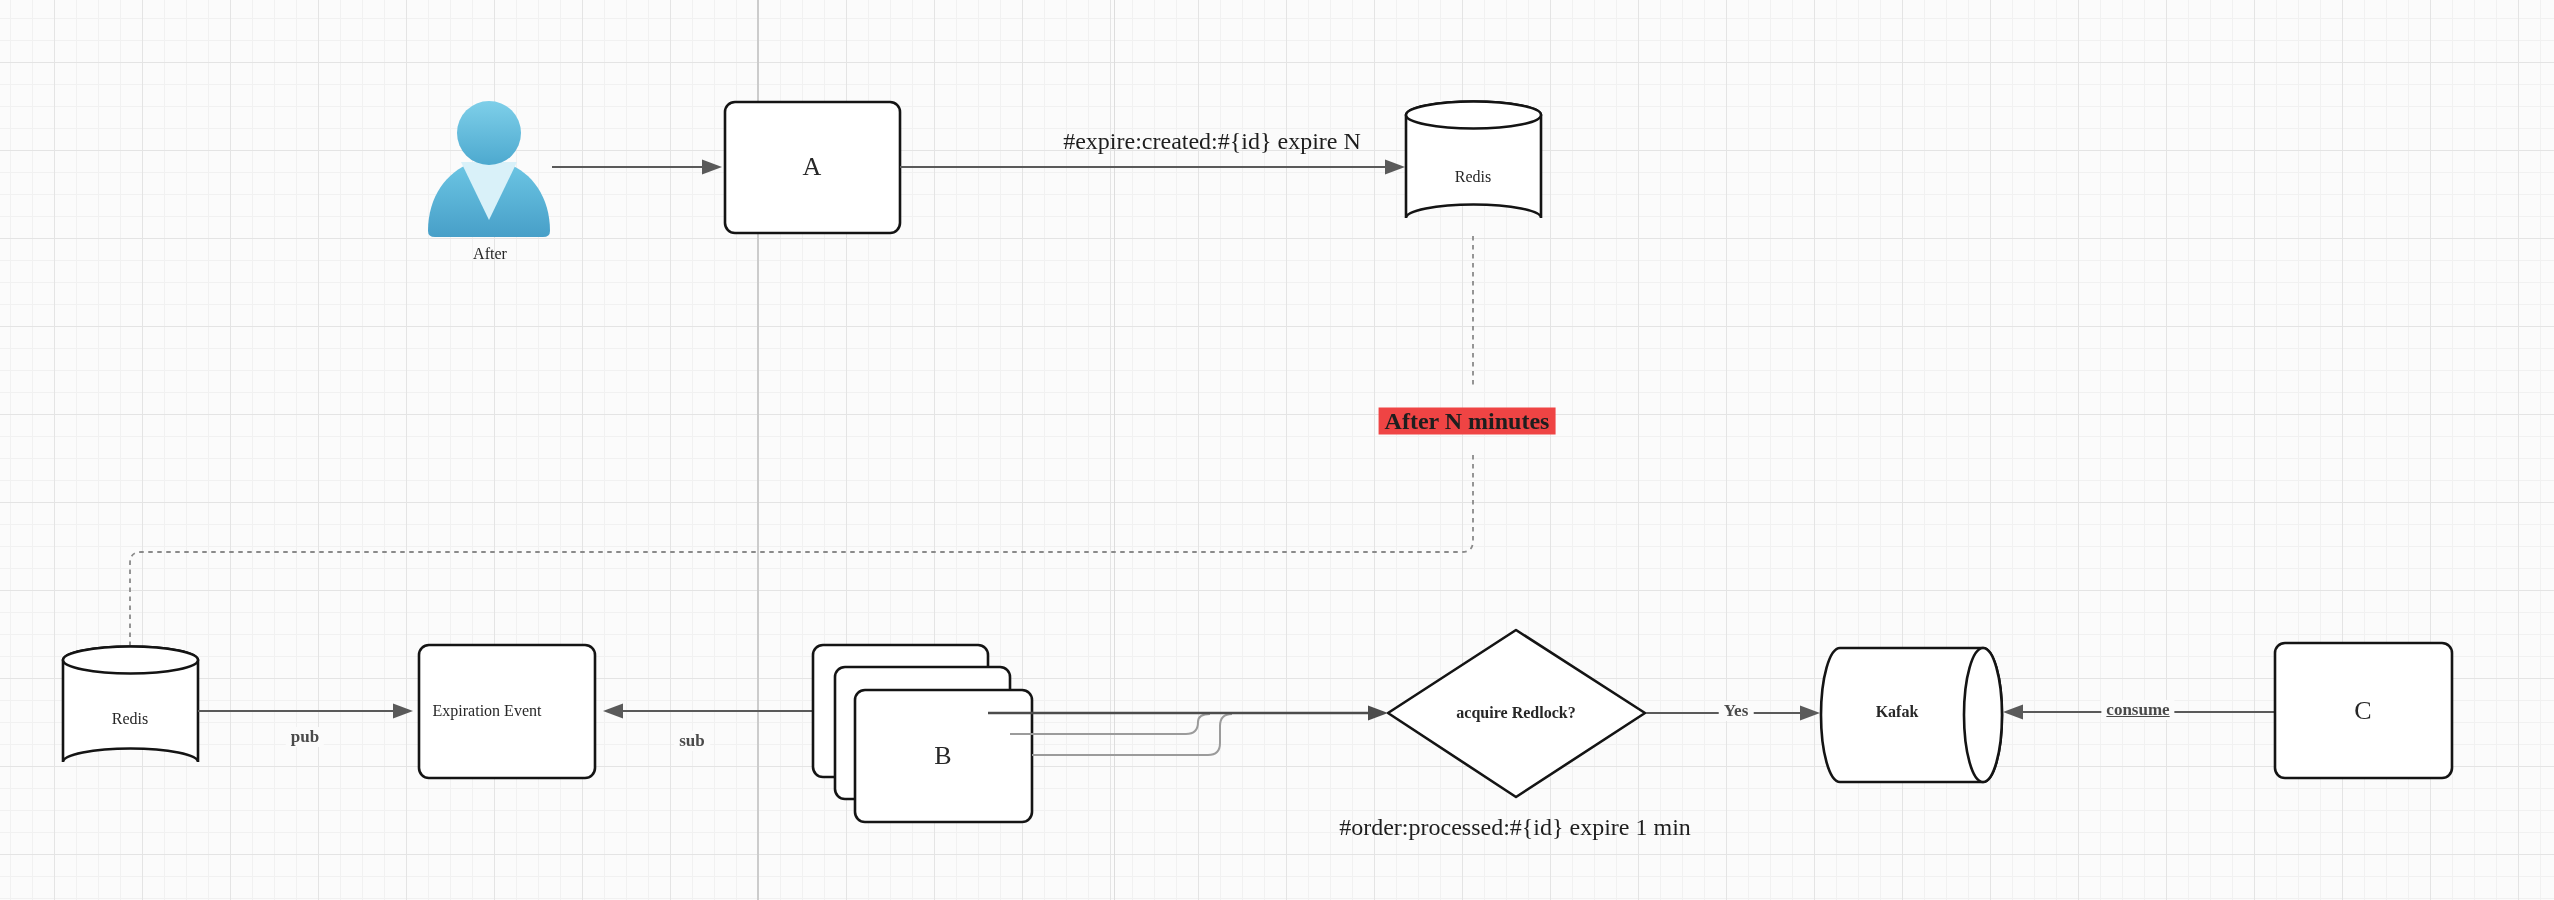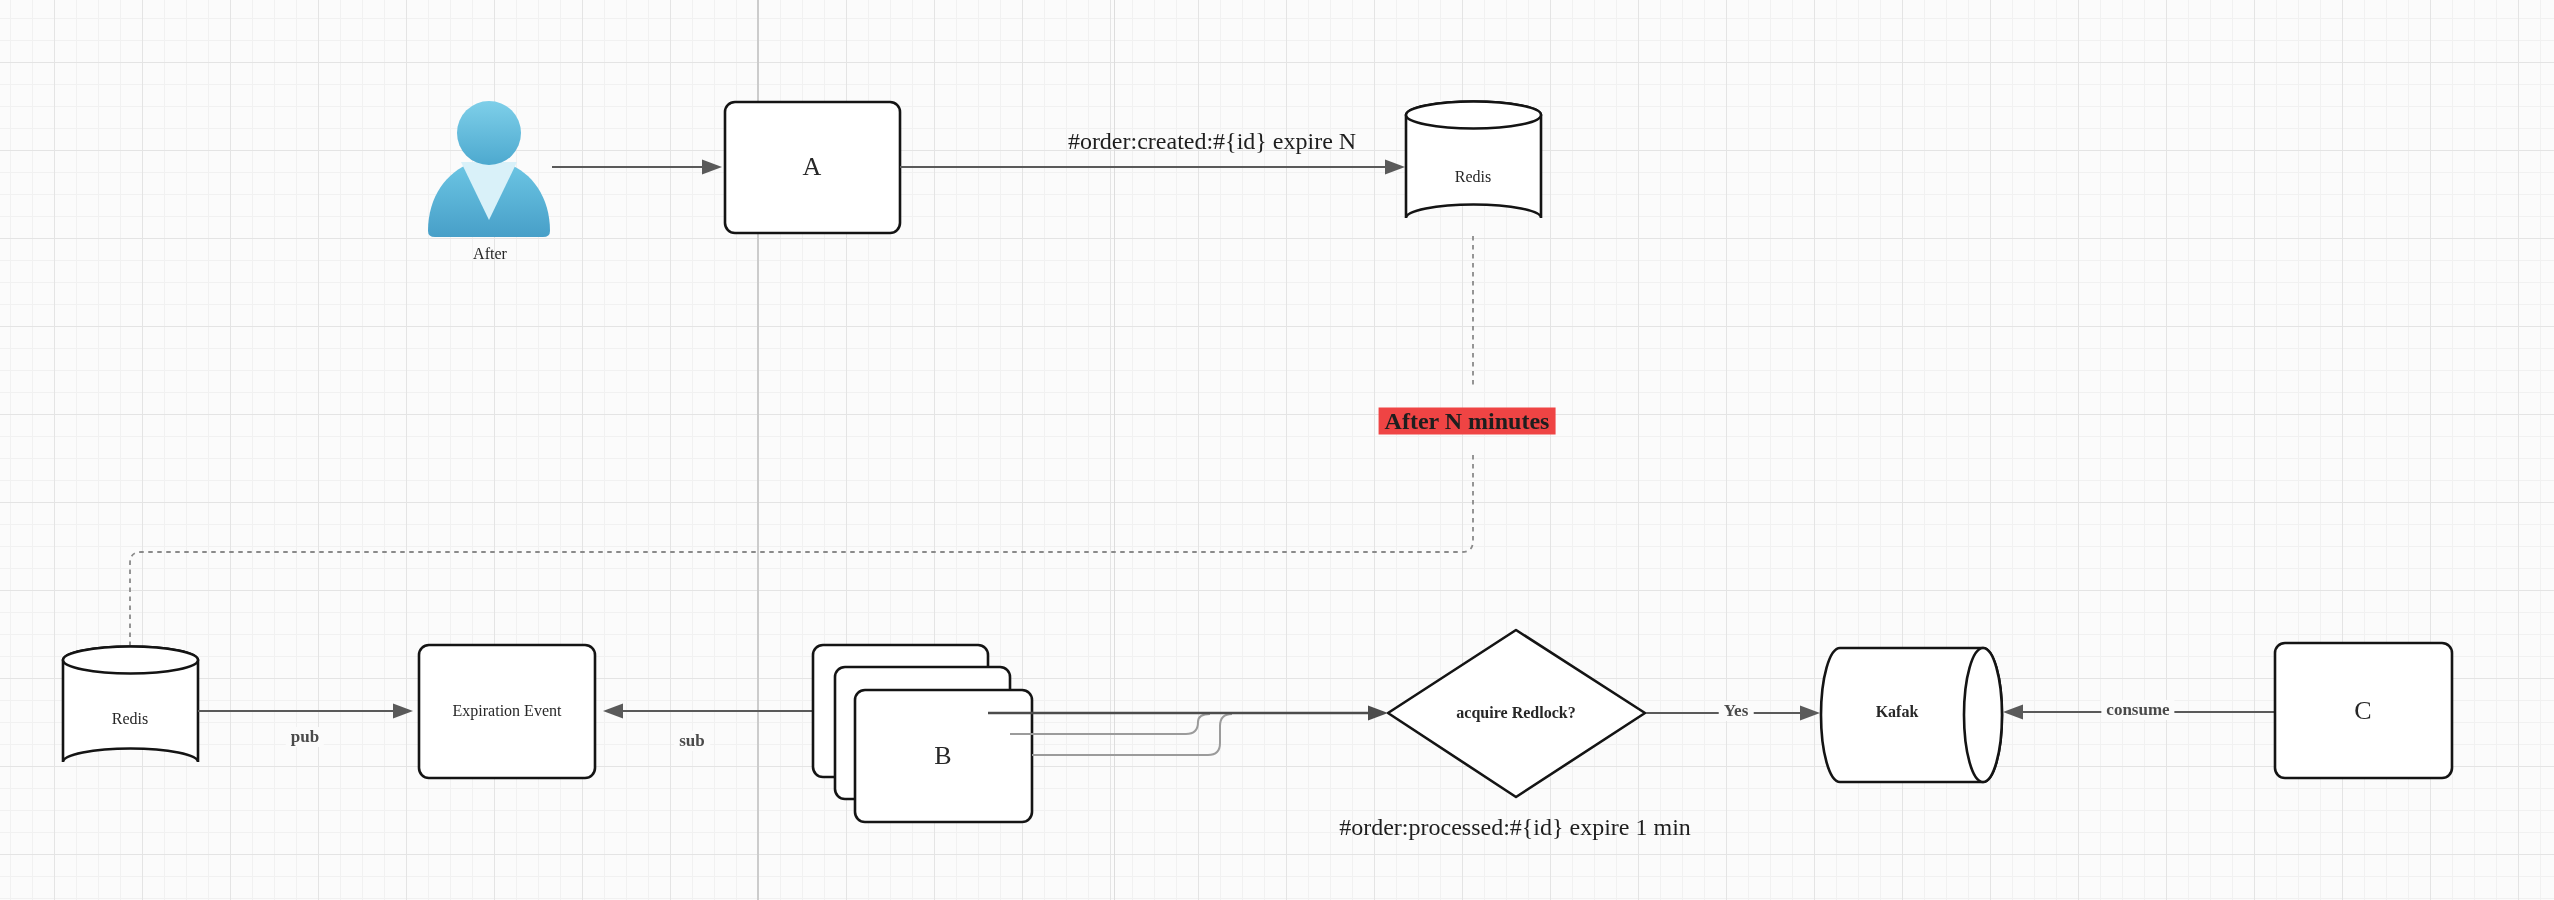--- a/index.html
+++ b/index.html
@@ -122,26 +122,26 @@
   <g stroke="#5a5a5a" fill="#5a5a5a">
     <line x1="2275" y1="712" x2="2022" y2="712" stroke-width="2.2"></line>
     <polygon points="2003,712 2023,704.5 2023,719.5" stroke="none"></polygon>
   </g>
 
   <rect x="2275" y="643" width="177" height="135" rx="10" fill="#ffffff" stroke="#141414" stroke-width="2.6"></rect>
 </svg>
 
 <div class="lbl node-lbl" style="left:490px;top:254px;">After</div>
 <div class="lbl letter-lbl" style="left:812px;top:167px;">A</div>
-<div class="lbl edge-lbl" style="left:1212px;top:141px;">#order:created:#{id} expire N</div>
+<div class="lbl edge-lbl" style="left:1212px;top:141px;">#expire:created:#{id} expire N</div>
 <div class="lbl node-lbl" style="left:1473px;top:177px;">Redis</div>
 <div class="lbl edge-lbl bold-lbl" style="left:1467px;top:421px;">After N minutes</div>
 <div class="lbl node-lbl" style="left:130px;top:719px;">Redis</div>
 <div class="lbl small-lbl" style="left:305px;top:709px;margin-top:28px;">pub</div>
-<div class="lbl node-lbl wrap-lbl" style="left:507px;top:711px;">Expiration Event</div>
+<div class="lbl node-lbl wrap-lbl" style="left:487px;top:711px;">Expiration Event</div>
 <div class="lbl small-lbl" style="left:692px;top:709px;margin-top:32px;">sub</div>
 <div class="lbl letter-lbl" style="left:943px;top:756px;">B</div>
 <div class="lbl node-lbl" style="left:1516px;top:713px;font-weight:bold;">acquire Redlock?</div>
 <div class="lbl edge-lbl" style="left:1515px;top:827px;text-align:right;">#order:processed:#{id} expire 1 min</div>
 <div class="lbl small-lbl" style="left:1736px;top:711px;">Yes</div>
 <div class="lbl node-lbl" style="left:1897px;top:712px;font-weight:bold;">Kafak</div>
-<div class="lbl small-lbl" style="left:2138px;top:710px;">consume</div>
+<div class="lbl small-lbl" style="left:2138px;top:710px;text-decoration:underline;">consume</div>
 <div class="lbl letter-lbl" style="left:2363px;top:711px;">C</div>
 
 </body></html>

